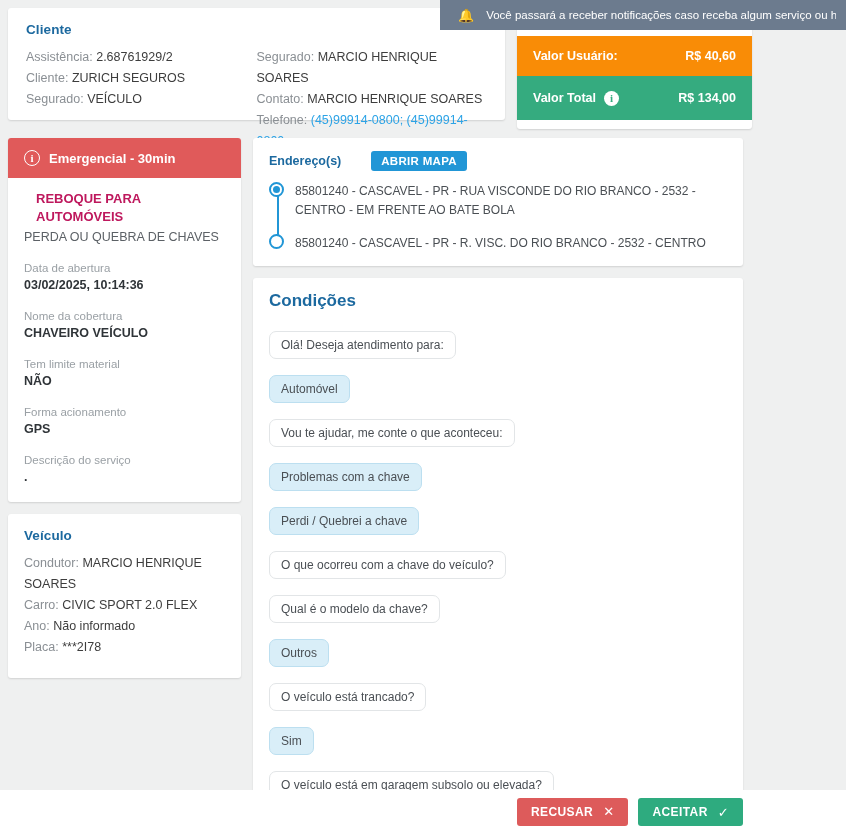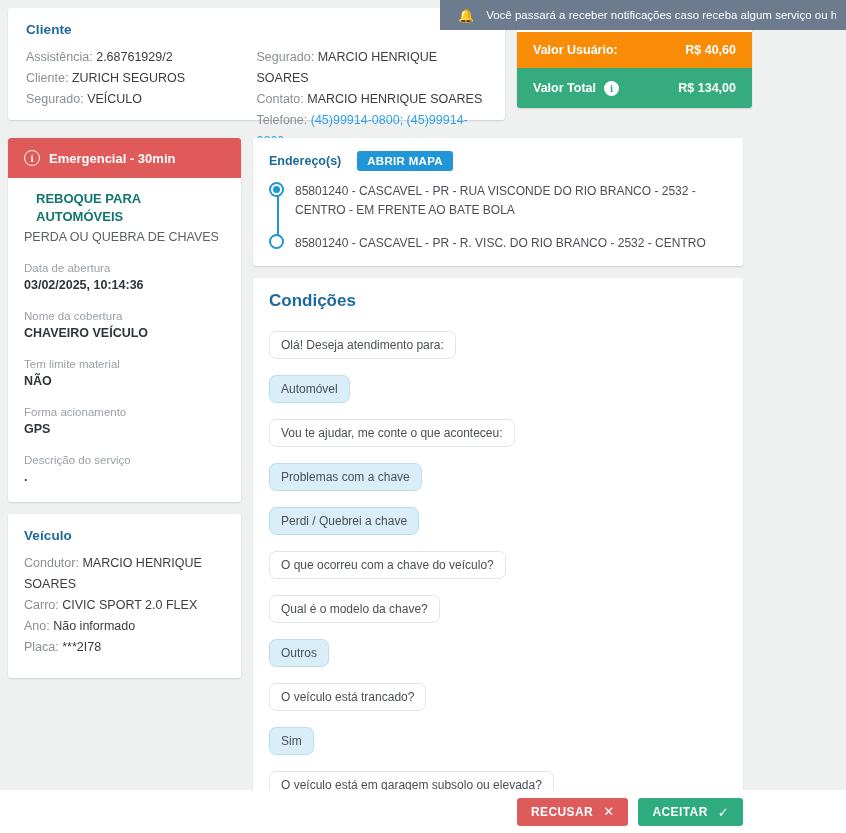--- a/index.html
+++ b/index.html
@@ -39,21 +39,21 @@
   }
   .client-grid { display: flex; }
   .client-col { width: 50%; }
   .kv { font-size: 12.5px; line-height: 21px; color: #3d3d3d; }
   .kv .k { color: #8a8f94; }
   .kv .v { color: #3d3d3d; }
   .kv .link { color: #2ca3e6; }
 
   
   .value-card {
-    width: 235px; height: 108px; margin-top: -8px;
+    width: 235px; height: 129px; margin-top: -8px;
     overflow: hidden; display: flex; flex-direction: column;
     border-radius: 0 0 3px 3px;
   }
   .value-row {
     display: flex; align-items: center; justify-content: space-between;
     padding: 0 16px; font-size: 12.5px; font-weight: bold;
   }
   .value-row.plain { color: #7f8489; background: #fff; height: 36px; }
   .value-row.orange { background: #f98c06; color: #fff; height: 40px; }
   .value-row.green  { background: #35ab7f; color: #fff; height: 44px; }
@@ -79,35 +79,35 @@
     display: flex; align-items: center; gap: 9px; padding: 0 16px;
     font-size: 13px; font-weight: bold;
   }
   .circ-i {
     width: 16px; height: 16px; border-radius: 50%; border: 1.4px solid #fff;
     display: inline-flex; align-items: center; justify-content: center;
     font-size: 11px; font-family: "Liberation Serif", serif; line-height: 1;
   }
   .svc-body { padding: 12px 16px 16px 16px; }
   .svc-main {
-    color: #0f766e; font-size: 13px; font-weight: bold; line-height: 18px; padding-left: 12px;
+    color: #be185d; font-size: 13px; font-weight: bold; line-height: 18px; padding-left: 12px;
   }
   .svc-sub { color: #5c6166; font-size: 12.5px; margin-top: 3px; line-height: 17px; }
   .field { margin-top: 14px; }
   .field-label { color: #9aa0a5; font-size: 11.5px; line-height: 16px; }
   .field-value { color: #2f3438; font-size: 12.5px; font-weight: bold; line-height: 18px; }
   .veh-card { padding: 14px 16px 20px 16px; flex: 1 1 auto; }
 
   
   .right-col {
     width: 490px; align-self: stretch;
     display: flex; flex-direction: column; gap: 12px;
   }
   .addr-card { padding: 13px 16px 14px 16px; }
-  .addr-head { display: flex; align-items: center; gap: 16px; margin-bottom: 10px; }
+  .addr-head { display: flex; align-items: center; gap: 30px; margin-bottom: 10px; }
   .addr-head-title { color: #1c699f; font-size: 12.5px; font-weight: bold; }
   .map-btn {
     background: #2196d6; color: #fff; border: none; border-radius: 3px;
     font-family: inherit; font-size: 11.5px; font-weight: bold;
     padding: 4px 10px; letter-spacing: .3px; cursor: pointer;
   }
   .addr-list { position: relative; padding-left: 26px; }
   .addr-line {
     position: absolute; left: 8px; top: 12px; bottom: 12px;
     width: 2px; background: #2196d6;

